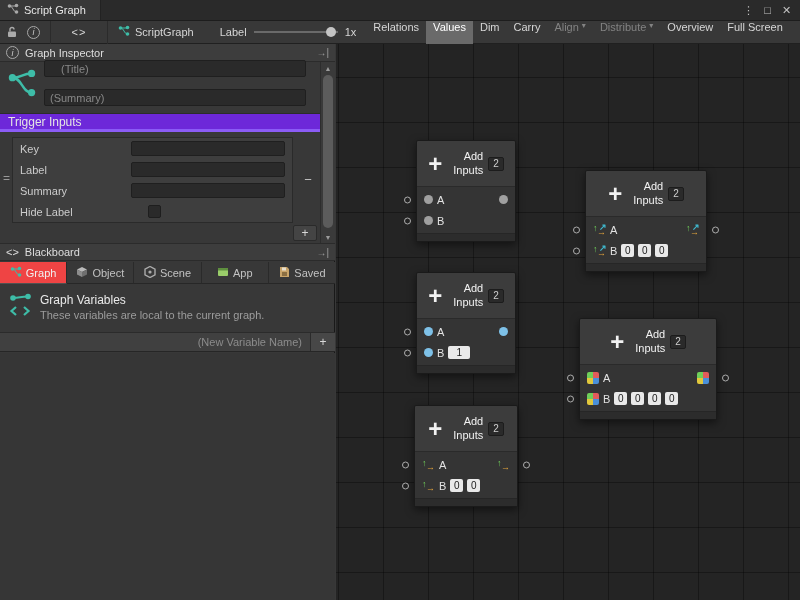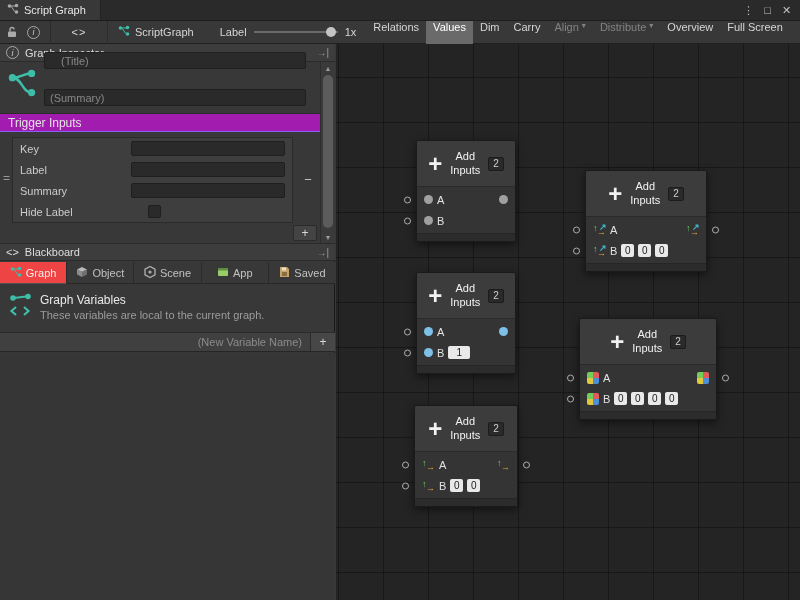--- a/index.html
+++ b/index.html
@@ -32,23 +32,23 @@
 
 
 .panel{position:absolute;left:0;top:44px;width:335px;height:556px;background:#383838;border-right:1px solid #191919;}
 .sec-header{position:absolute;left:0;width:335px;height:18px;background:#3D3D3D;border-bottom:1px solid #2B2B2B;display:flex;align-items:center;gap:6px;padding:0 6px;font-size:11px;color:#DEDEDE;}
 .sec-header .right{margin-left:auto;color:#9E9E9E;font-size:10px;cursor:pointer;}
 .hdr-inspector{top:0;}
 .hdr-blackboard{top:199px;border-top:1px solid #2B2B2B;}
 .graph-big-icon{position:absolute;left:6px;top:23px;}
 .field{background:#2A2A2A;border:1px solid #1F1F1F;border-radius:2px;height:17px;color:#CFCFCF;font-size:11px;padding:0 5px;outline:none;font-family:inherit;}
 .field::placeholder{color:#888;}
-.f-title{position:absolute;left:44px;top:8px;width:262px;padding-left:16px;}
+.f-title{position:absolute;left:44px;top:16px;width:262px;padding-left:16px;}
 .f-summary{position:absolute;left:44px;top:45px;width:262px;}
-.trigger-bar{position:absolute;left:0;top:69px;width:335px;height:19px;background:#a21caf;border-top:1px solid #2C2C2C;border-bottom:1px solid #8b5cf6;display:flex;align-items:center;padding:0 8px;color:#E4E4E4;}
+.trigger-bar{position:absolute;left:0;top:69px;width:335px;height:19px;background:#6d28d9;border-top:1px solid #2C2C2C;border-bottom:3px solid #8b5cf6;display:flex;align-items:center;padding:0 8px;color:#E4E4E4;}
 .group-box{position:absolute;left:12px;top:93px;width:281px;height:86px;background:#3E3E3E;border:1px solid #2A2A2A;}
 .g-row{height:21px;display:flex;align-items:center;padding:0 7px;gap:6px;}
 .g-label{width:122px;color:#CCCCCC;font-size:11px;}
 .g-field{flex:1;height:15px;}
 .checkbox{width:13px;height:13px;background:#2A2A2A;border:1px solid #1E1E1E;border-radius:2px;cursor:pointer;}
 .reorder{position:absolute;left:3px;top:127px;color:#999;font-size:12px;cursor:grab;}
 .minus-btn{position:absolute;left:299px;top:127px;width:18px;height:16px;color:#C6C6C6;display:flex;align-items:center;justify-content:center;cursor:pointer;font-size:13px;}
 .plus-btn{position:absolute;left:293px;top:181px;width:24px;height:16px;background:#444;border:1px solid #2A2A2A;border-radius:2px;display:flex;align-items:center;justify-content:center;color:#D8D8D8;cursor:pointer;font-size:12px;}
 .scrollbar{position:absolute;left:320px;top:18px;width:15px;height:181px;background:#3A3A3A;border-left:1px solid #2D2D2D;}
 .sb-arrow{position:absolute;left:0;width:14px;height:12px;display:flex;align-items:center;justify-content:center;color:#9B9B9B;font-size:7px;cursor:pointer;}
@@ -68,21 +68,21 @@
 .nv-plus{width:25px;border-left:1px solid #2B2B2B;background:#474747;display:flex;align-items:center;justify-content:center;color:#D8D8D8;cursor:pointer;}
 .panel-rest{position:absolute;left:0;top:309px;width:335px;height:247px;background:#363636;}
 
 
 .graphview{position:absolute;left:336px;top:44px;width:464px;height:556px;background:#242424;
   background-image:linear-gradient(to right,rgba(0,0,0,0.33) 1px,transparent 1px),linear-gradient(to bottom,rgba(0,0,0,0.33) 1px,transparent 1px);
   background-size:45px 45px;background-position:2px 33px;}
 .node{position:absolute;background:#3C3C3C;border:1px solid #1A1A1A;border-radius:2px;box-shadow:0 3px 9px rgba(0,0,0,0.5);}
 .node-head{height:45px;display:flex;align-items:center;justify-content:center;gap:5px;padding:0 6px;cursor:move;}
 .node-plus{font-size:24px;font-weight:bold;color:#F2F2F2;line-height:22px;}
-.node-title{font-size:11px;color:#F2F2F2;text-align:center;line-height:1.25;width:36px;}
+.node-title{font-size:11px;color:#F2F2F2;text-align:right;line-height:1.25;width:36px;}
 .node-badge{background:#2A2A2A;border:1px solid #1C1C1C;border-radius:2px;padding:0 4px;font-size:10px;color:#CFCFCF;height:14px;line-height:12px;cursor:text;}
 .node-body{background:#343434;border-top:1px solid #2A2A2A;padding:2px 0;}
 .port-row{position:relative;height:21px;display:flex;align-items:center;gap:4px;padding:0 7px;font-size:11px;color:#E2E2E2;}
 .node-foot{height:8px;background:#2C2C2C;border-top:1px solid #262626;}
 .ring{position:absolute;width:7px;height:7px;border:1px solid #ADADAD;border-radius:50%;top:50%;transform:translateY(-50%);cursor:crosshair;}
 .ring.l{left:-13px;}.ring.r{right:-13px;}
 .dot{width:9px;height:9px;border-radius:50%;flex:none;cursor:crosshair;}
 .dot.gray{background:#A0A0A0;}
 .dot.blue{background:#7EC1E8;}
 .spacer{flex:1;}

